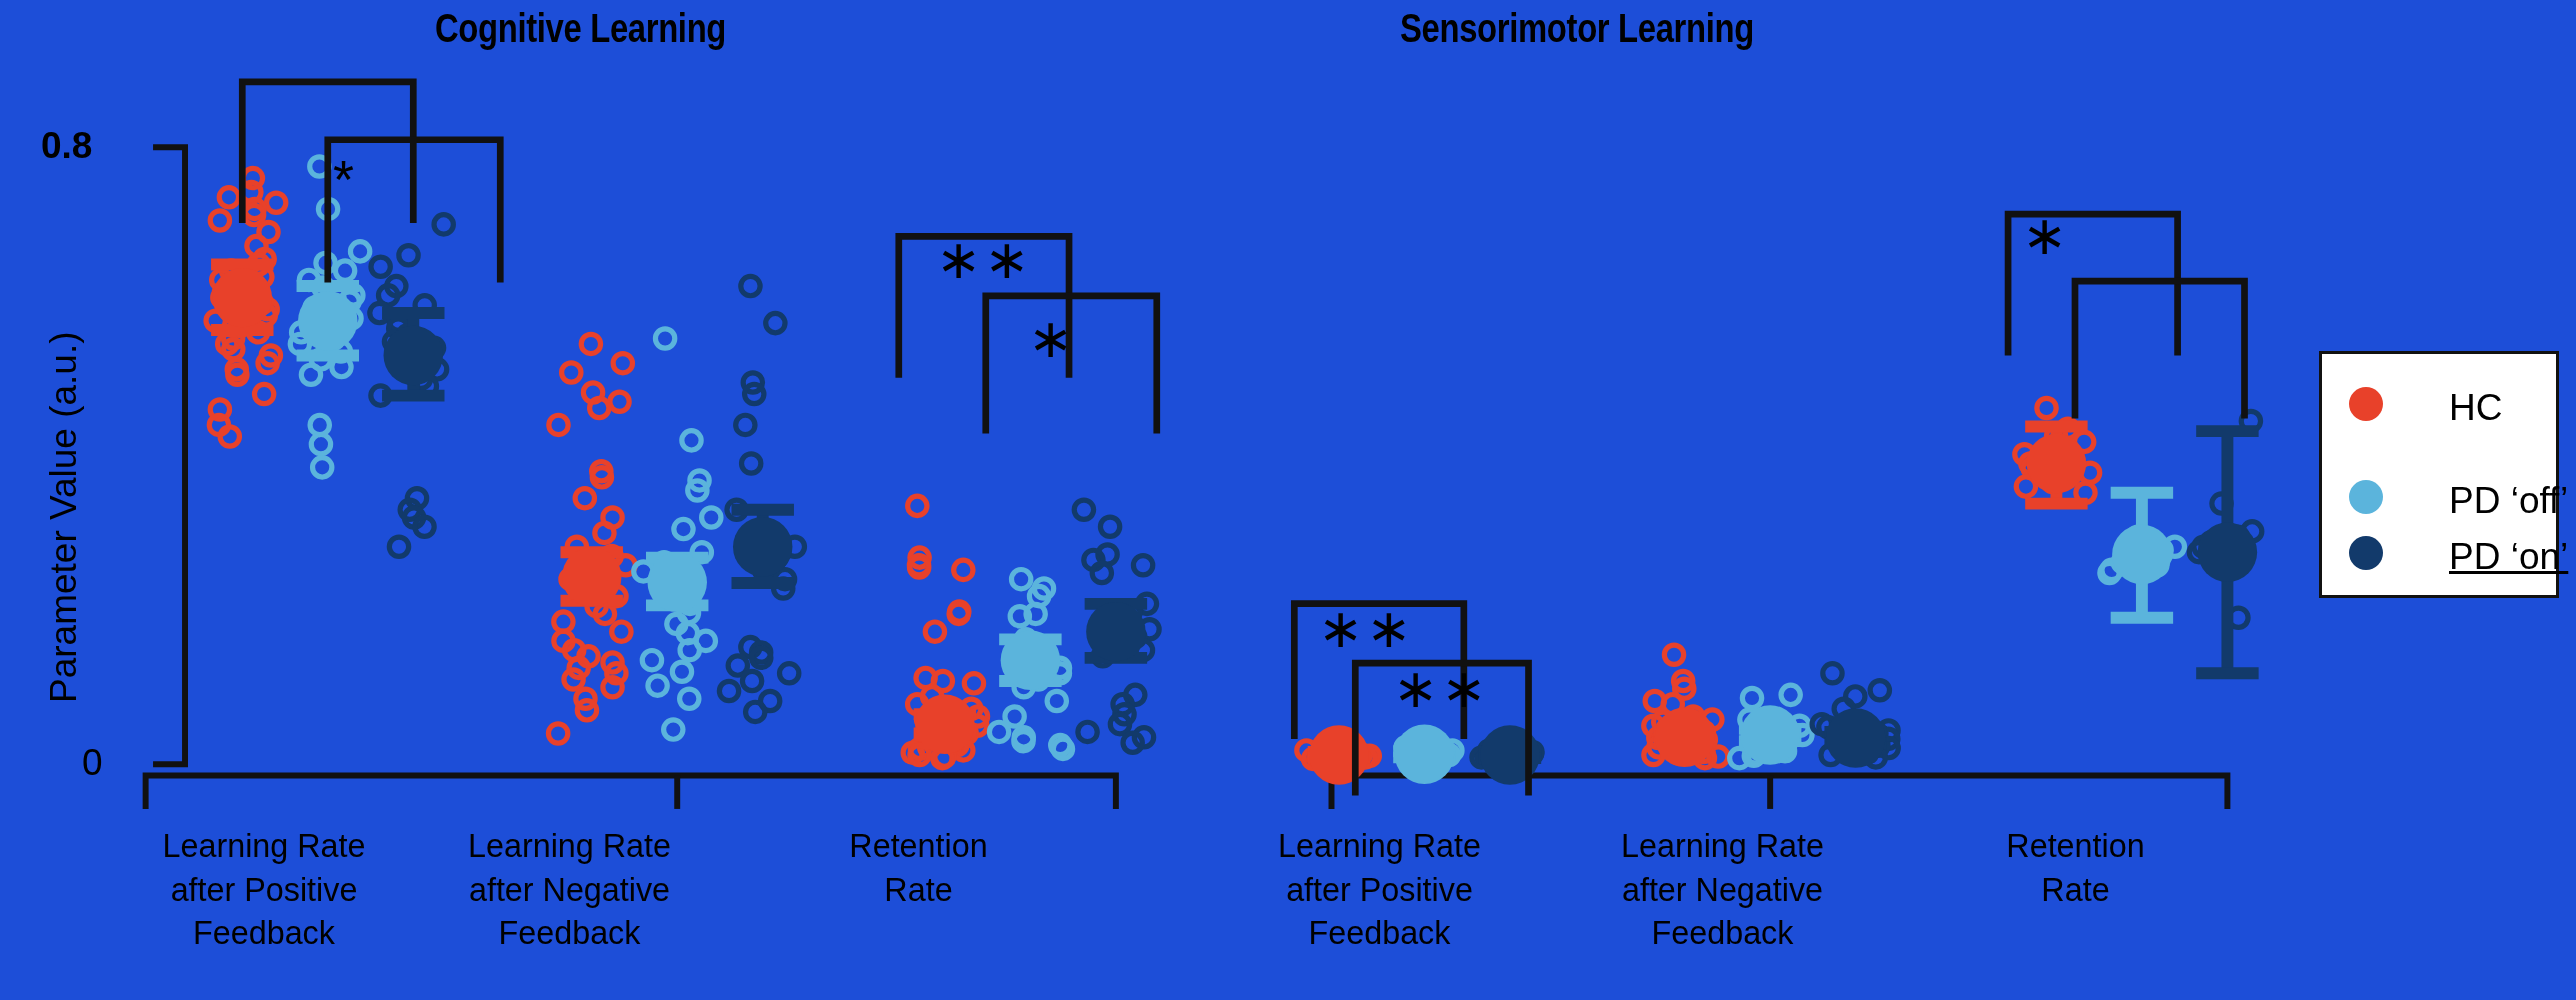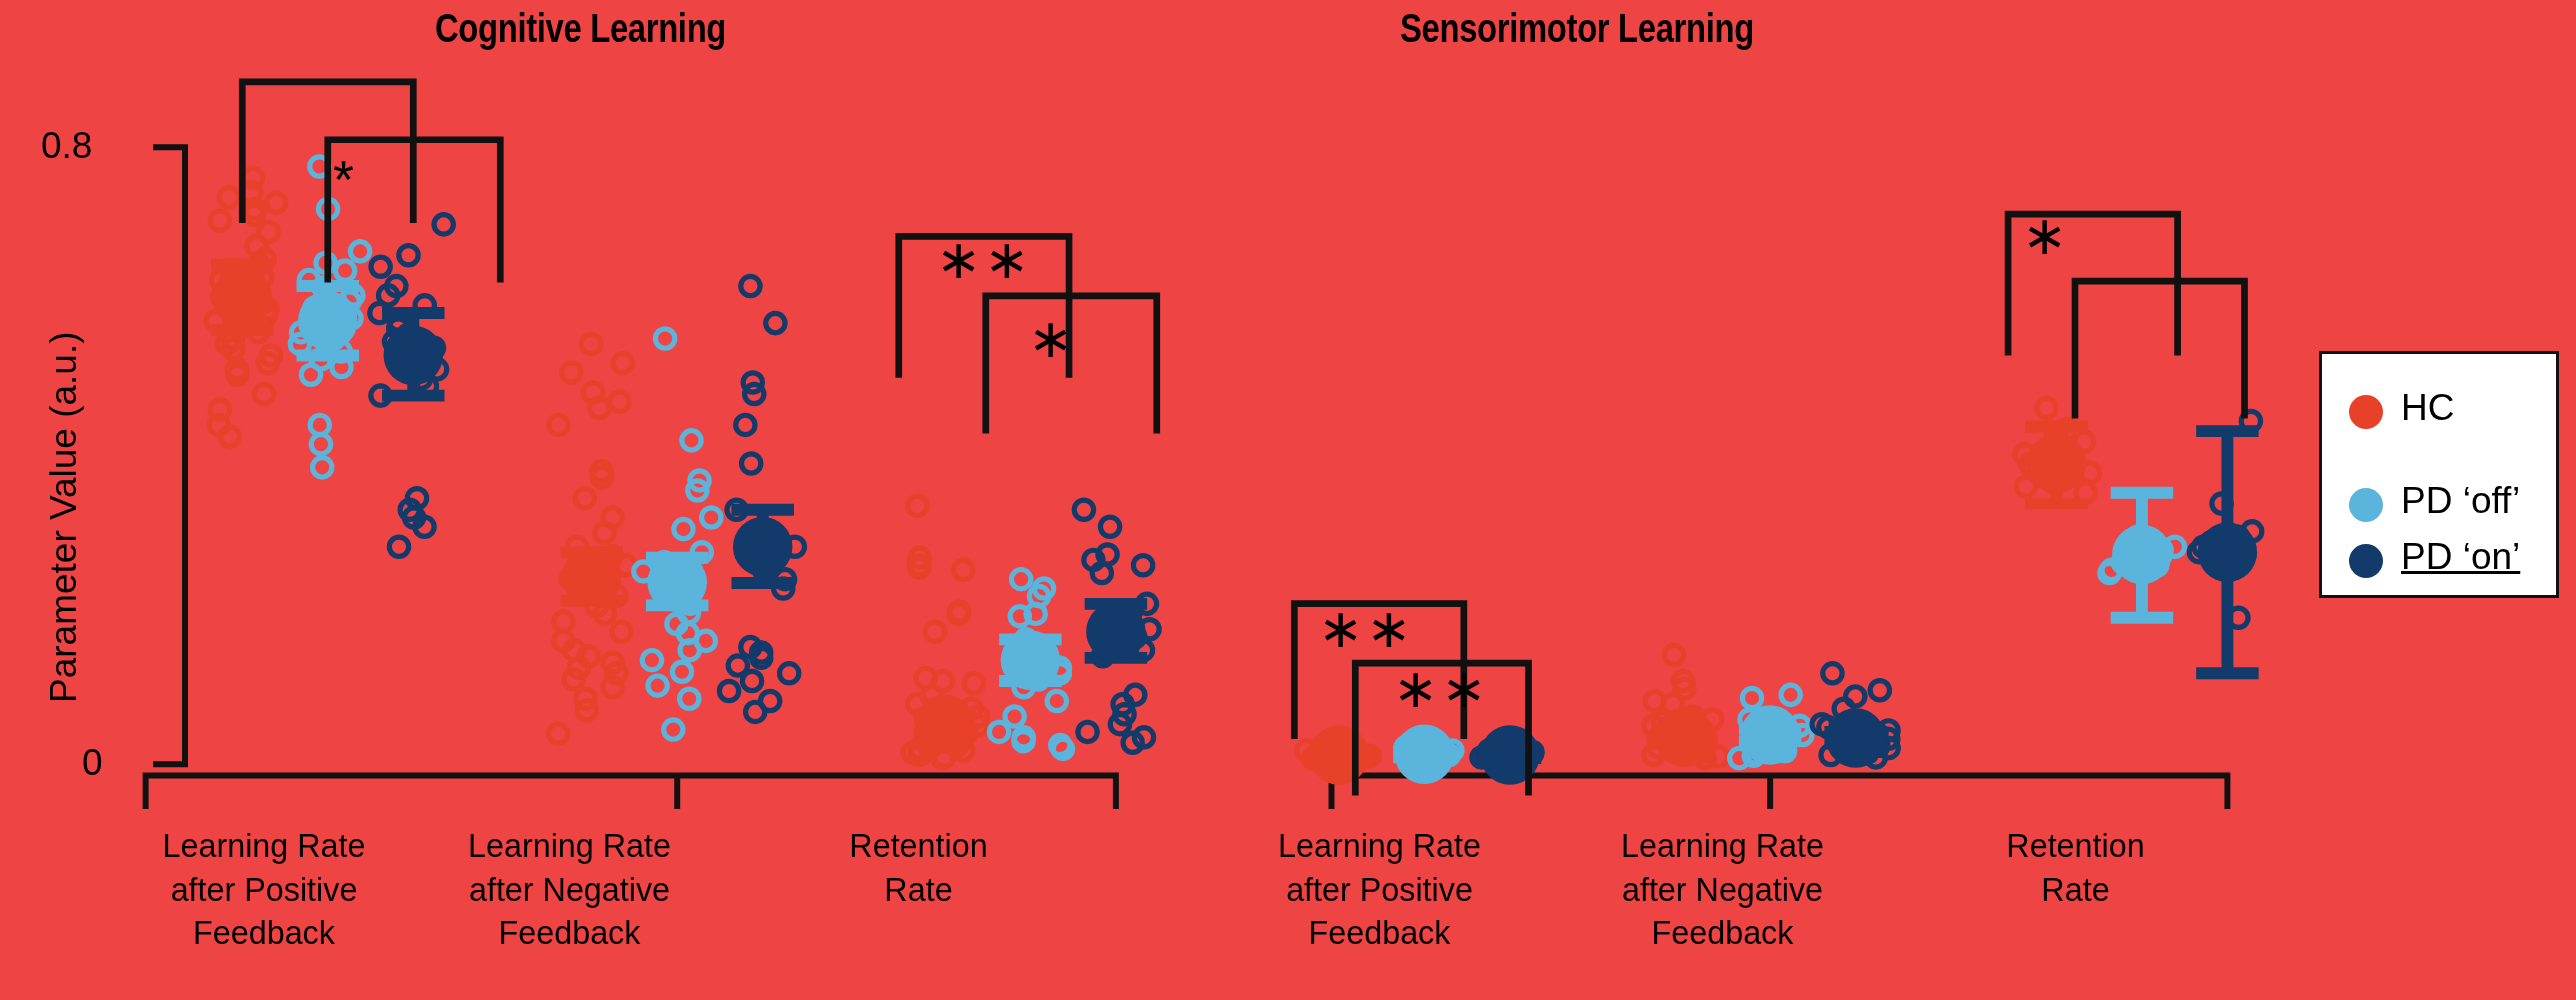--- a/index.html
+++ b/index.html
@@ -1,17 +1,17 @@
 <!DOCTYPE html>
 <html style="font-size:12px"><head>
 <meta charset="utf-8">
 <style>
   html,body{margin:0;padding:0;background:#ffffff;}
   body{font-family:"Liberation Sans", sans-serif;}
-  #root{position:relative;width:2576px;height:1000px;background:#ef4444;overflow:hidden;}
+  #root{position:relative;width:2576px;height:1000px;background:#1d4ed8;overflow:hidden;}
   .panel-title{
     position:absolute;font-weight:bold;color:#000;
     font-size:40px;letter-spacing:-0.4px;text-align:center;
     font-family:"Liberation Sans", sans-serif;
     transform:scaleX(0.82);
   }
   .axis-label{
     position:absolute;font-size:37px;color:#000;white-space:nowrap;
     font-family:"Liberation Sans", sans-serif;transform-origin:0 0;
   }
@@ -22,34 +22,34 @@
     line-height:1.28;font-family:"Liberation Sans", sans-serif;
     transform:scaleX(0.95);
   }
   .sig-text{position:absolute;font-size:54px;font-weight:400;color:#000;
     font-family:"Liberation Sans", sans-serif;line-height:1;letter-spacing:3px;}
   svg.overlay{position:absolute;left:0;top:0;width:2576px;height:1000px;
     pointer-events:none;}
   .legend-box{
     position:absolute;border:3.7px solid #111;background:#fff;box-sizing:border-box;
   }
-  .legend-row{position:absolute;display:flex;align-items:flex-end;}
+  .legend-row{position:absolute;display:flex;align-items:flex-start;gap:48px;}
   .legend-swatch{width:34px;height:34px;border-radius:50%;display:inline-block;}
   .legend-text{font-size:37px;color:#000;margin-left:18px;white-space:nowrap;
     font-family:"Liberation Sans", sans-serif;}
 </style>
 </head>
 <body>
 
 <div id="root">
 
   <div class="panel-title" style="left:283px;top:6px;width:595px;">Cognitive Learning</div>
   <div class="panel-title" style="left:1205px;top:6px;width:744px;">Sensorimotor Learning</div>
 
-  <div class="tick-text" style="left:41px;top:125px;">0.8</div>
+  <div class="tick-text" style="left:41px;top:125px;font-weight:bold;">0.8</div>
   <div class="tick-text" style="left:82px;top:742px;">0</div>
 
   <div class="axis-label" style="left:43px;top:703px;transform:rotate(-90deg);">Parameter Value (a.u.)</div>
 
   <svg class="overlay" viewBox="0 0 3463 1345" xmlns="http://www.w3.org/2000/svg">
     <g id="gen" stroke-linecap="butt">
         <path d="M 205 198 L 248 198 L 248 1028 L 205 1028" fill="none" stroke="#111" stroke-width="8"></path>
         <path d="M 195 1088 L 195 1043 L 1500 1043 L 1500 1088" fill="none" stroke="#111" stroke-width="8"></path>
         <line x1="910" y1="1043" x2="910" y2="1088" stroke="#111" stroke-width="8"></line>
         <path d="M 1790 1088 L 1790 1043 L 2995 1043 L 2995 1088" fill="none" stroke="#111" stroke-width="8"></path>

